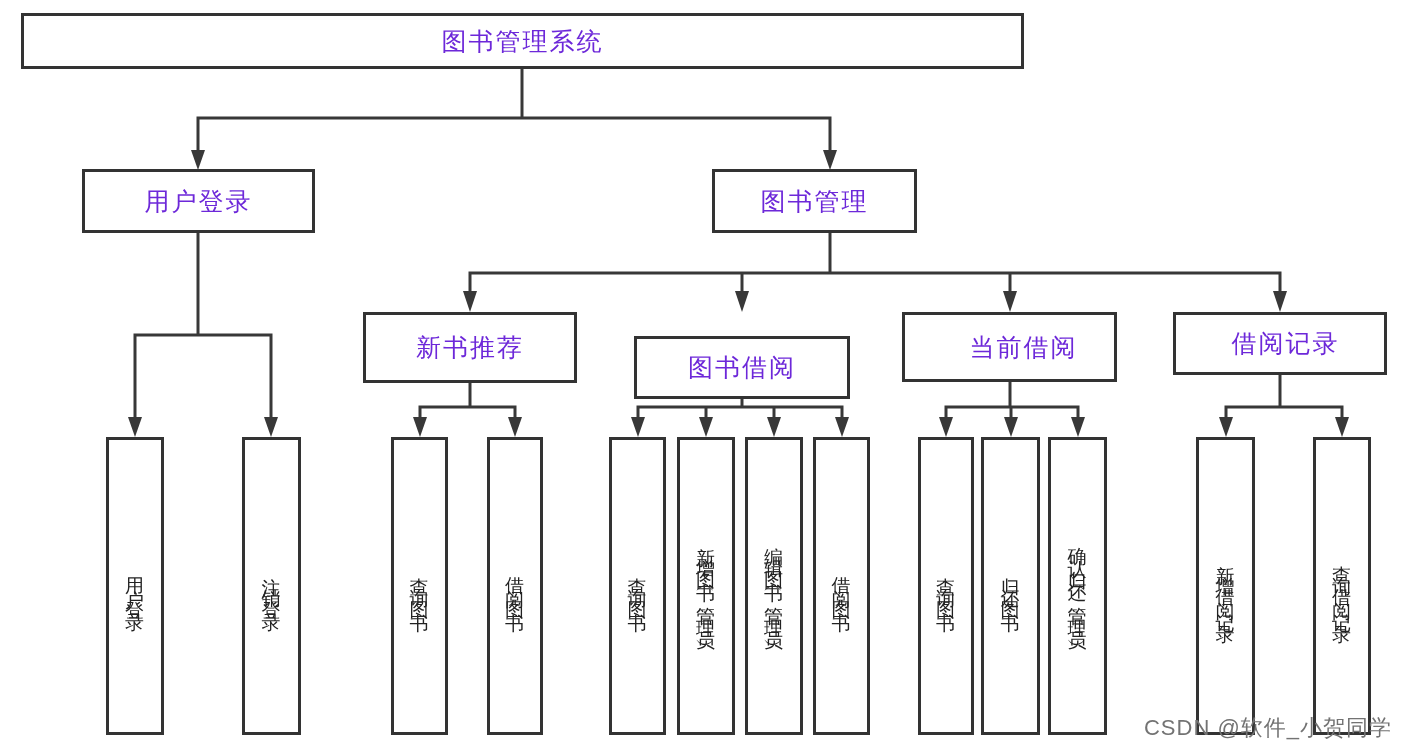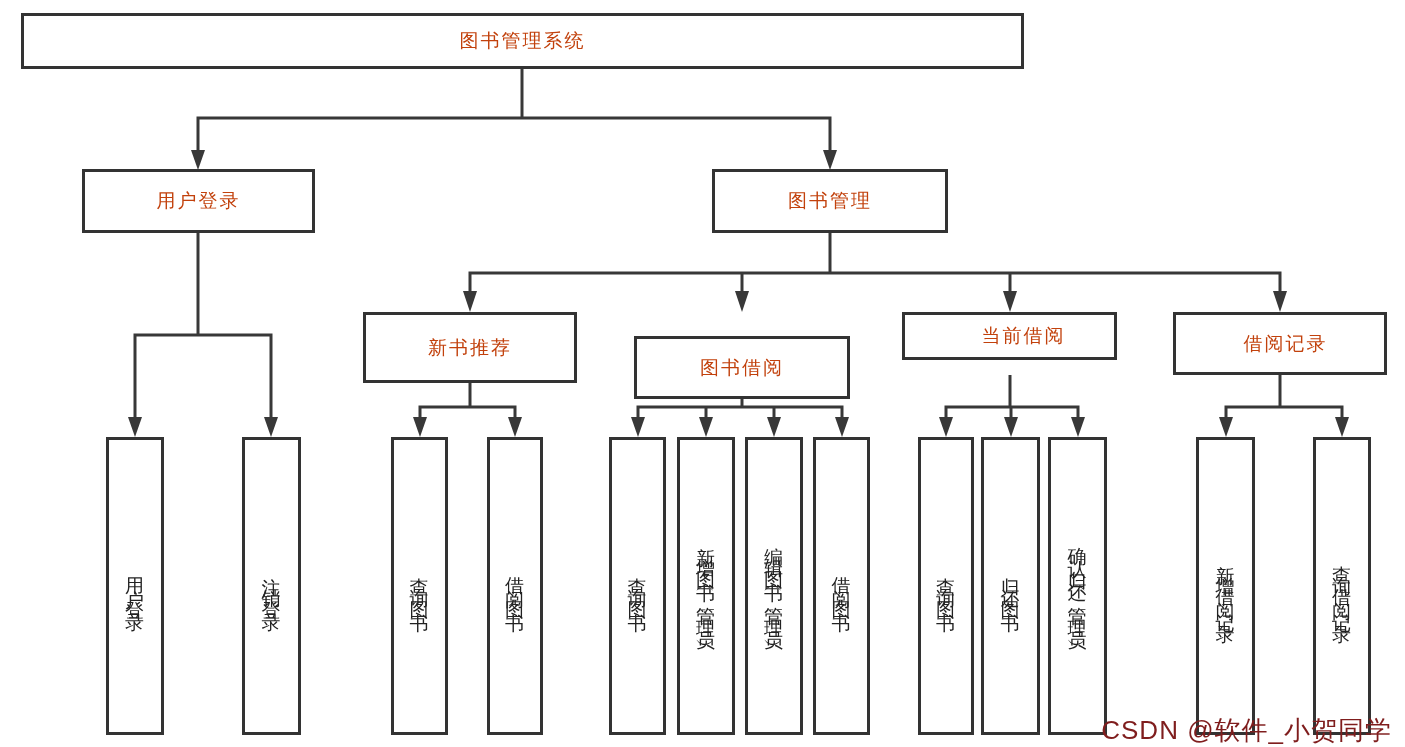--- a/index.html
+++ b/index.html
@@ -18,22 +18,22 @@
     pointer-events: none;
   }
   .box {
     position: absolute;
     box-sizing: border-box;
     border: 3px solid #333333;
     background: #ffffff;
     display: flex;
     align-items: center;
     justify-content: center;
-    color: #c2410c;
-    font-size: 19px;
+    color: #6d28d9;
+    font-size: 25px;
     letter-spacing: 2px;
     white-space: nowrap;
   }
   .leaf {
     position: absolute;
     box-sizing: border-box;
     border: 3px solid #333333;
     background: #ffffff;
     display: flex;
     align-items: center;
@@ -41,23 +41,23 @@
     color: #222222;
     font-size: 19px;
     writing-mode: vertical-lr;
     letter-spacing: 12px;
     line-height: 1;
   }
   #watermark {
     position: absolute;
     top: 713px;
     right: 13px;
-    font-size: 26px;
+    font-size: 22px;
     letter-spacing: 1px;
-    color: #7f1d1d;
+    color: #737373;
   }
 </style>
 </head>
 <body>
 
 <div id="canvas">
 
   <svg id="connectors" viewBox="0 0 1405 747" xmlns="http://www.w3.org/2000/svg">
     <g stroke="#383838" stroke-width="3" fill="none">
 
@@ -106,25 +106,25 @@
       <polygon points="1004,417 1018,417 1011,437"></polygon>
       <polygon points="1071,417 1085,417 1078,437"></polygon>
       <polygon points="1219,417 1233,417 1226,437"></polygon>
       <polygon points="1335,417 1349,417 1342,437"></polygon>
     </g>
   </svg>
 
   <div class="box" style="left:21px; top:13px; width:1003px; height:56px;">图书管理系统</div>
 
   <div class="box" style="left:82px; top:169px; width:233px; height:64px;">用户登录</div>
-  <div class="box" style="left:712px; top:169px; width:236px; height:64px;text-align:center;">图书管理</div>
+  <div class="box" style="left:712px; top:169px; width:205px; height:64px;text-align:center;">图书管理</div>
 
   <div class="box" style="left:363px; top:312px; width:214px; height:71px;">新书推荐</div>
   <div class="box" style="left:634px; top:312px; width:216px; height:63px;margin-top:24px;">图书借阅</div>
-  <div class="box" style="left:902px; top:312px; width:215px; height:48px;padding-left:28px;">当前借阅</div>
+  <div class="box" style="left:902px; top:312px; width:215px; height:70px;padding-left:28px;">当前借阅</div>
   <div class="box" style="left:1173px; top:312px; width:214px; height:63px;padding-left:11px;">借阅记录</div>
 
   <div class="leaf" style="left:106px; top:437px; width:58px; height:298px;">用户登录</div>
   <div class="leaf" style="left:242px; top:437px; width:59px; height:298px;">注销登录</div>
 
   <div class="leaf" style="left:391px; top:437px; width:57px; height:298px;">查询图书</div>
   <div class="leaf" style="left:487px; top:437px; width:56px; height:298px;">借阅图书</div>
 
   <div class="leaf" style="left:609px; top:437px; width:57px; height:298px;">查询图书</div>
   <div class="leaf" style="left:677px; top:437px; width:58px; height:298px;">新增图书（管理员）</div>

